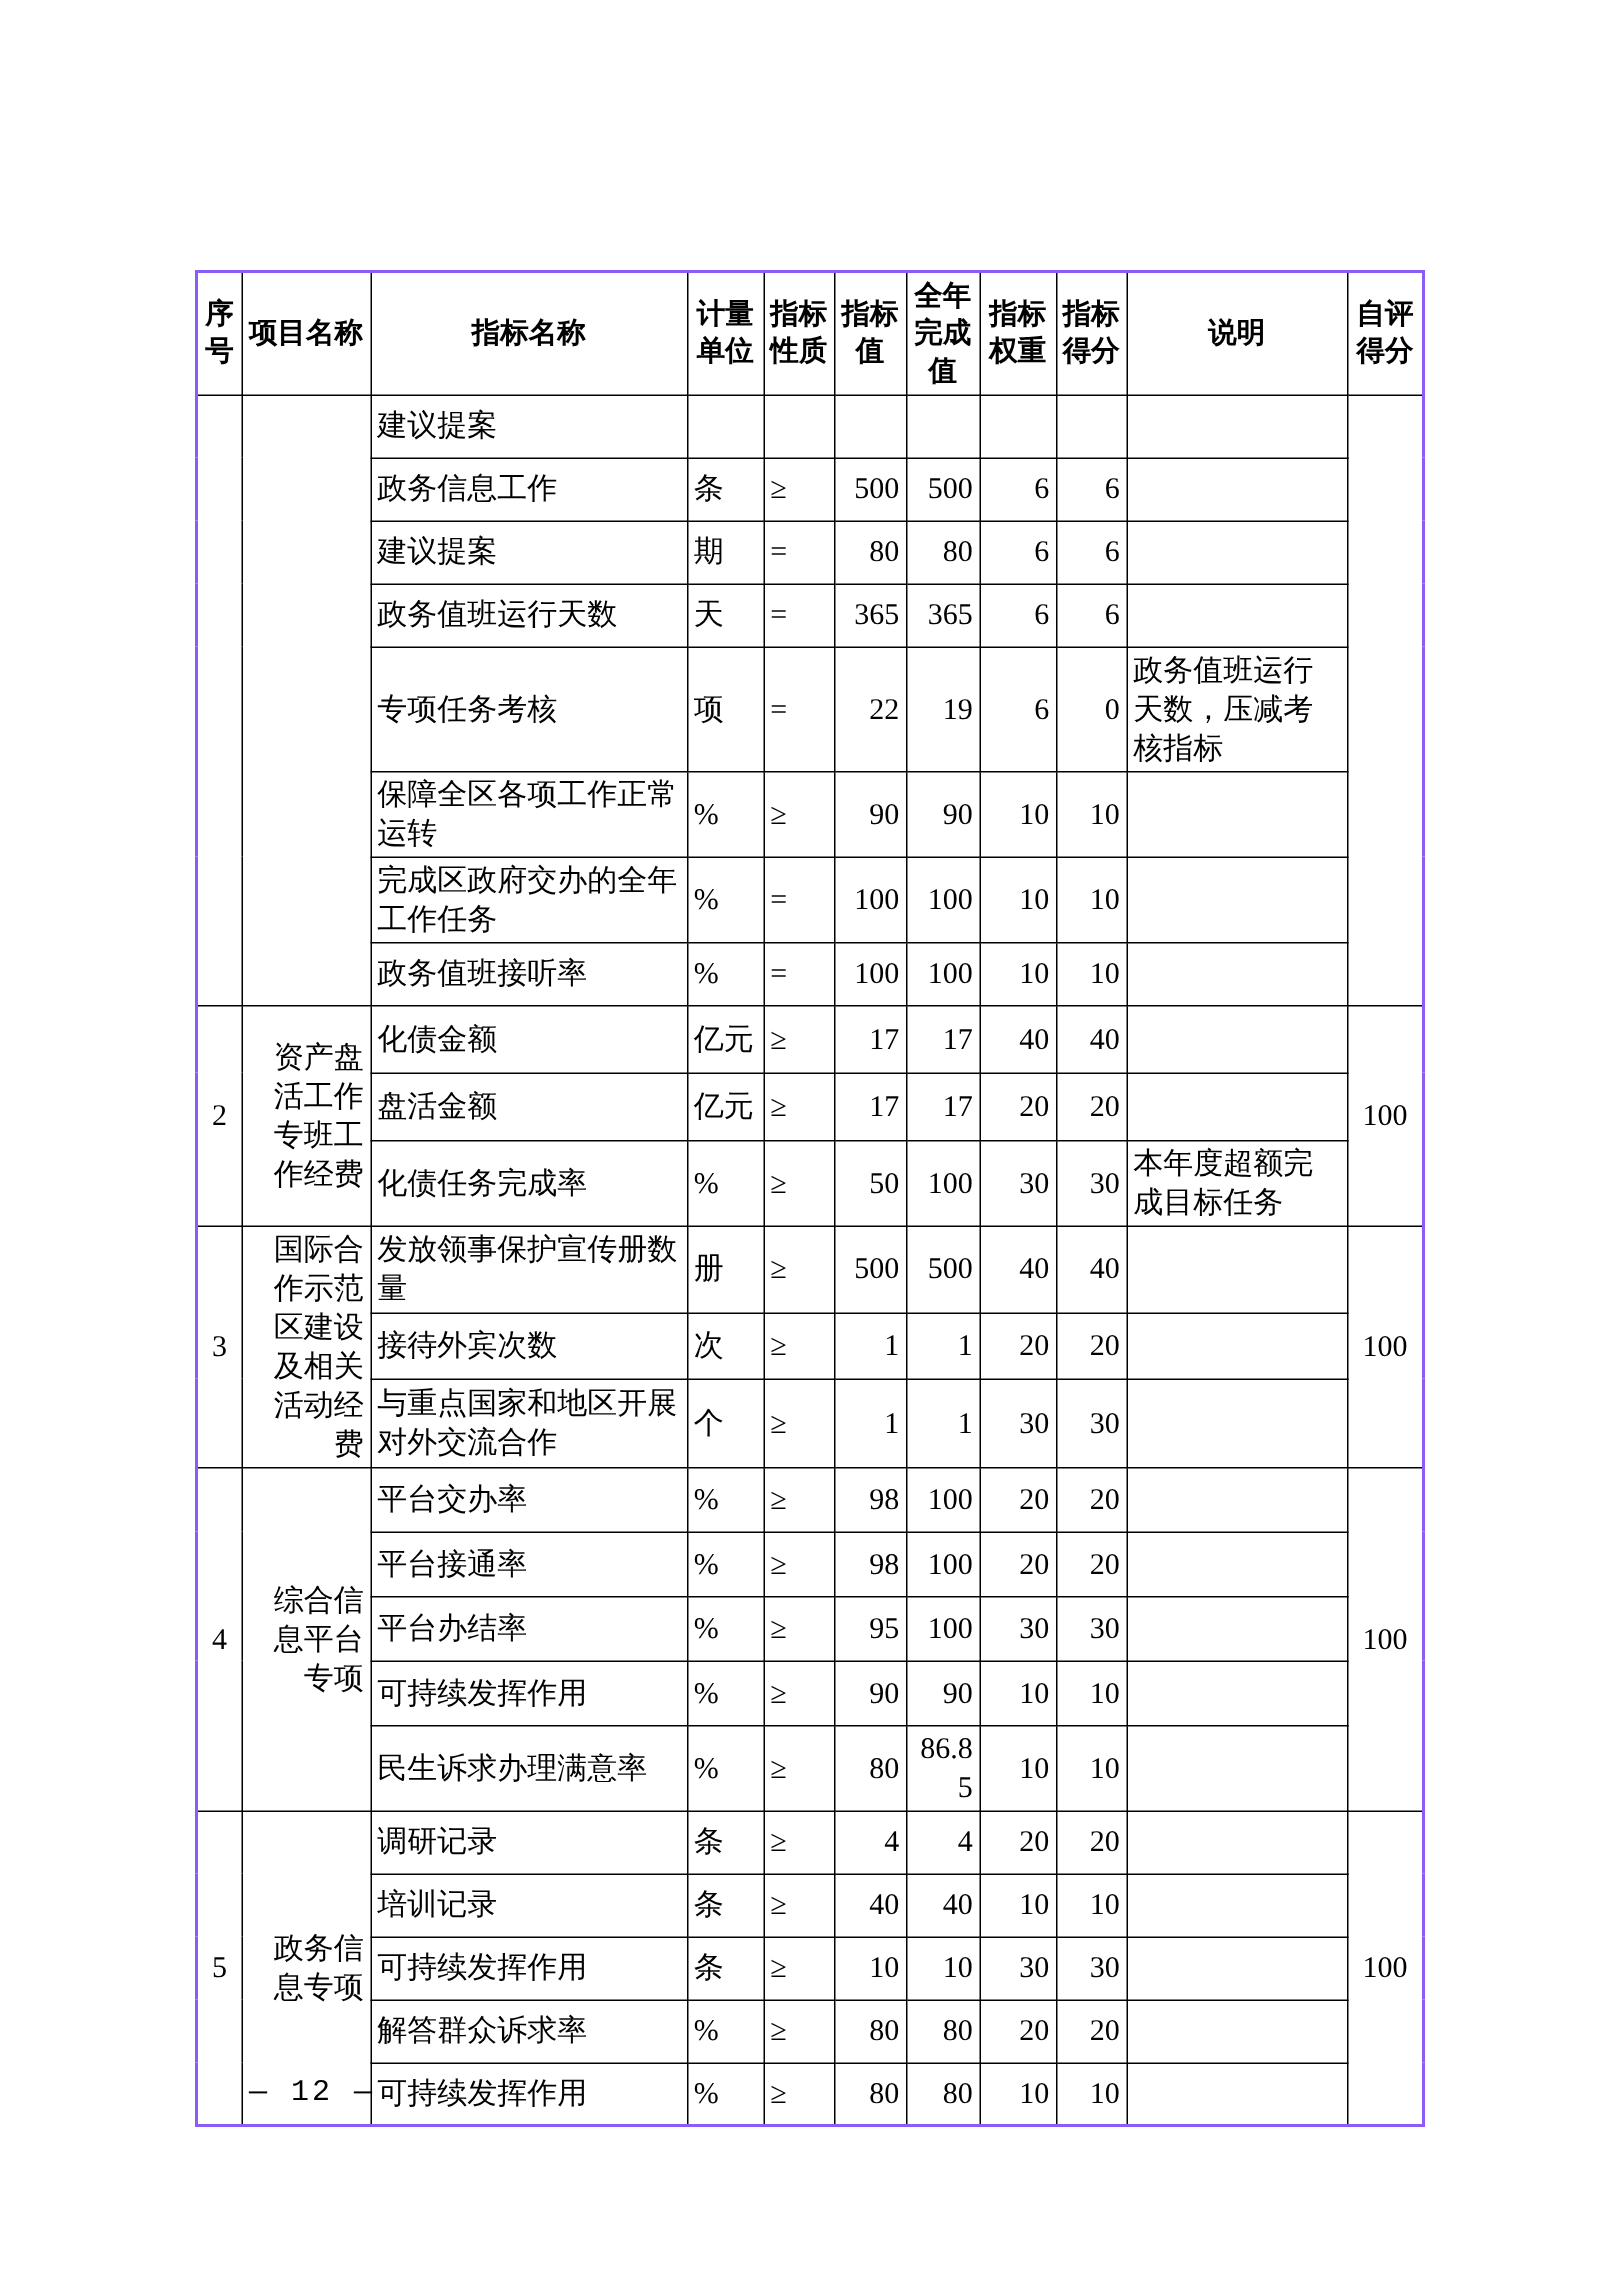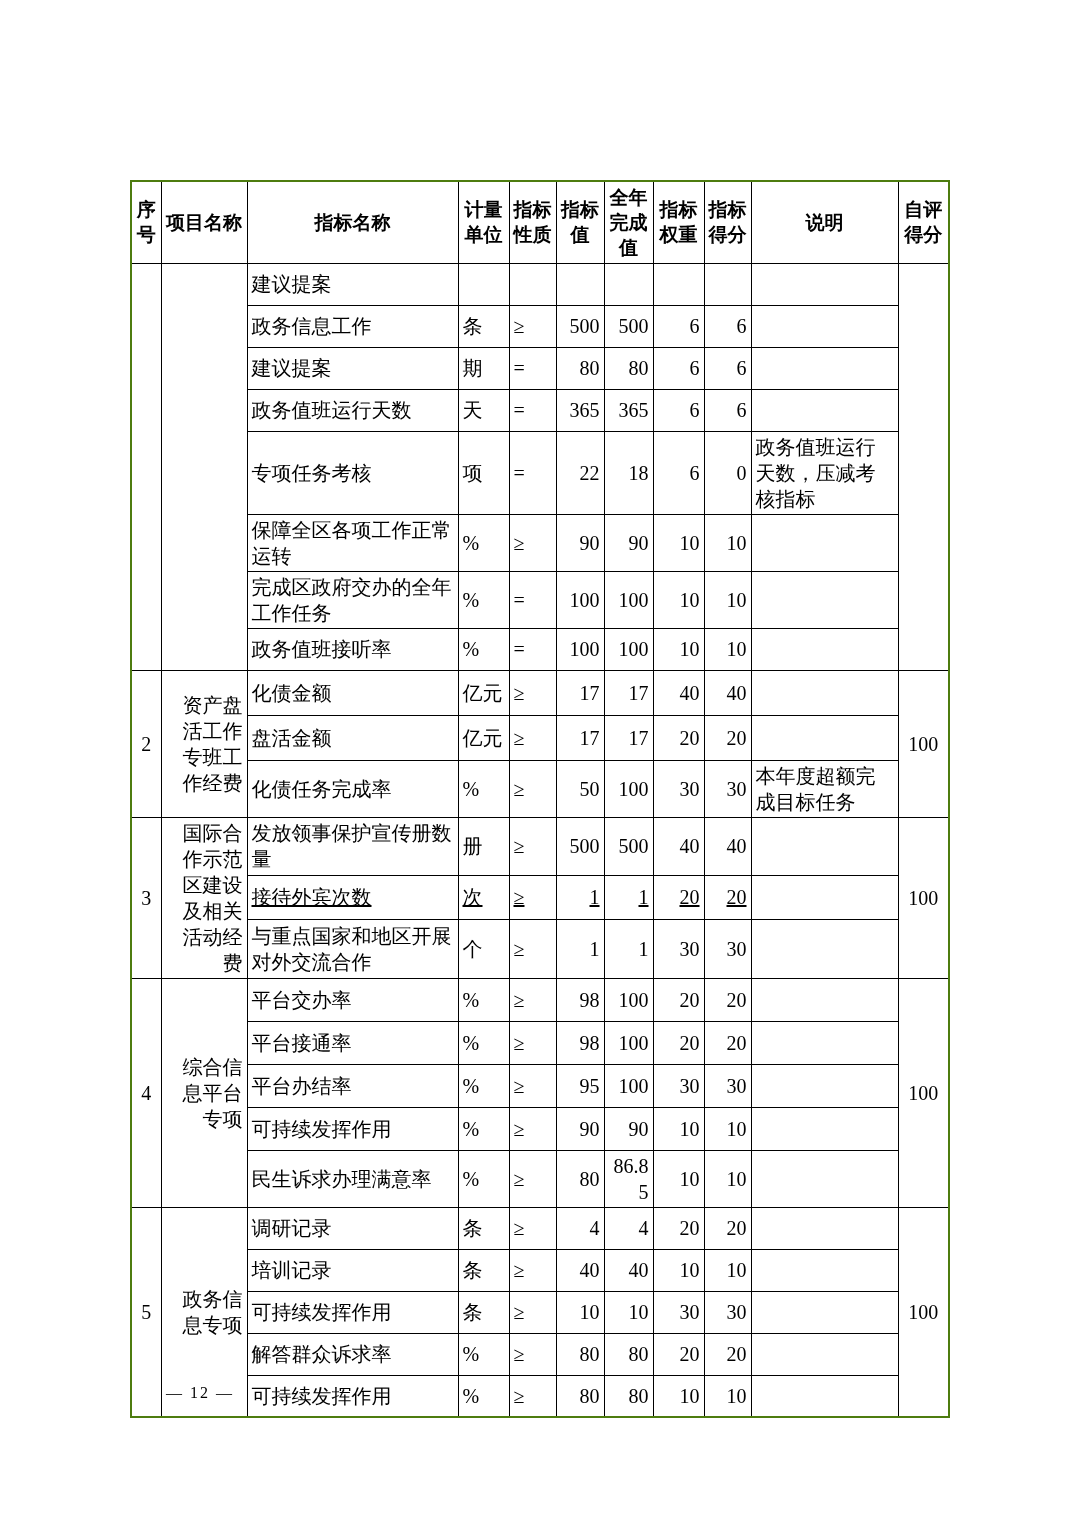--- a/index.html
+++ b/index.html
@@ -13,21 +13,21 @@
   }
   .table-wrap{
     position:absolute;
     left:130px;
     top:180px;
   }
   table.eval{
     border-collapse:collapse;
     table-layout:fixed;
     width:818px;
-    border:2px solid #4d7c0f;
+    border:2px solid #8b5cf6;
   }
   table.eval th, table.eval td{
     border:1px solid #000;
     vertical-align:middle;
     overflow:hidden;
   }
   
   col.c-seq{width:30px}
   col.c-project{width:86px}
   col.c-indicator{width:211px}
@@ -68,23 +68,23 @@
     word-wrap:break-word;
     word-break:break-all;
   }
   td.cell-note{text-align:left;padding:2px 2px;}
   td.cell-self{text-align:center;padding:2px 1px;}
 
   .page-footer{
     position:absolute;
     left:166px;
     top:1384px;
-    font-size:16px;
+    font-size:20px;
     letter-spacing:2px;
-    font-family:Liberation Serif, serif;
+    font-family:Liberation Mono, monospace;
   }
 </style>
 </head>
 <body>
 
 <div class="table-wrap">
   <table class="eval">
     <colgroup>
       <col class="c-seq">
         <col class="c-project">
@@ -155,21 +155,21 @@
           <td class="cell-actual">365</td>
           <td class="cell-weight">6</td>
           <td class="cell-score">6</td>
           <td class="cell-note"></td>
         </tr>
         <tr style="height: 78px;">
           <td class="cell-indicator">专项任务考核</td>
           <td class="cell-unit">项</td>
           <td class="cell-nature">=</td>
           <td class="cell-target">22</td>
-          <td class="cell-actual">18</td>
+          <td class="cell-actual">19</td>
           <td class="cell-weight">6</td>
           <td class="cell-score">0</td>
           <td class="cell-note">政务值班运行天数，压减考核指标</td>
         </tr>
         <tr style="height: 52px;">
           <td class="cell-indicator">保障全区各项工作正常运转</td>
           <td class="cell-unit">%</td>
           <td class="cell-nature">≥</td>
           <td class="cell-target">90</td>
           <td class="cell-actual">90</td>
@@ -236,21 +236,21 @@
           <td class="cell-indicator">发放领事保护宣传册数量</td>
           <td class="cell-unit">册</td>
           <td class="cell-nature">≥</td>
           <td class="cell-target">500</td>
           <td class="cell-actual">500</td>
           <td class="cell-weight">40</td>
           <td class="cell-score">40</td>
           <td class="cell-note"></td>
           <td class="cell-self" rowspan="3">100</td>
         </tr>
-        <tr style="height: 42px; text-decoration: underline;">
+        <tr style="height: 42px;">
           <td class="cell-indicator">接待外宾次数</td>
           <td class="cell-unit">次</td>
           <td class="cell-nature">≥</td>
           <td class="cell-target">1</td>
           <td class="cell-actual">1</td>
           <td class="cell-weight">20</td>
           <td class="cell-score">20</td>
           <td class="cell-note"></td>
         </tr>
         <tr style="height: 48px; font-family: Liberation Serif, serif;">

